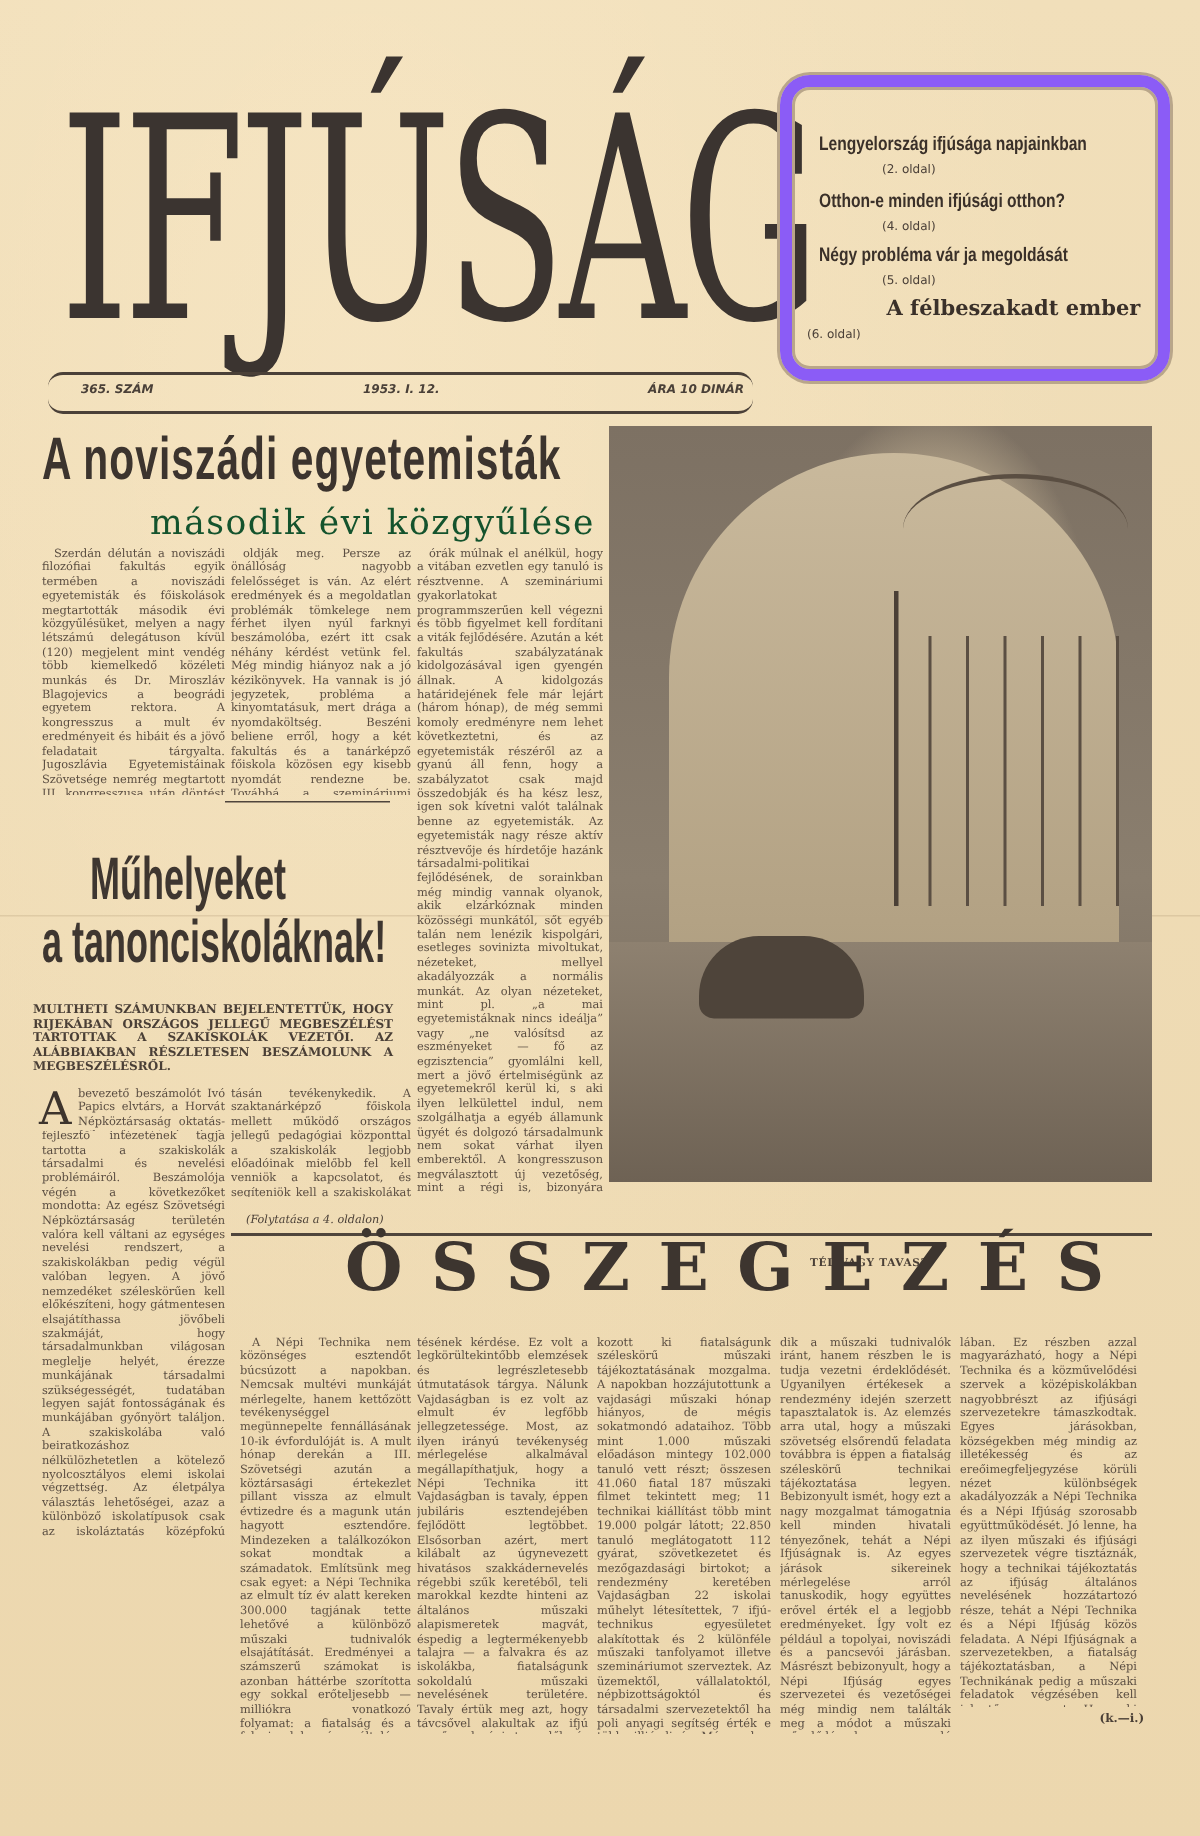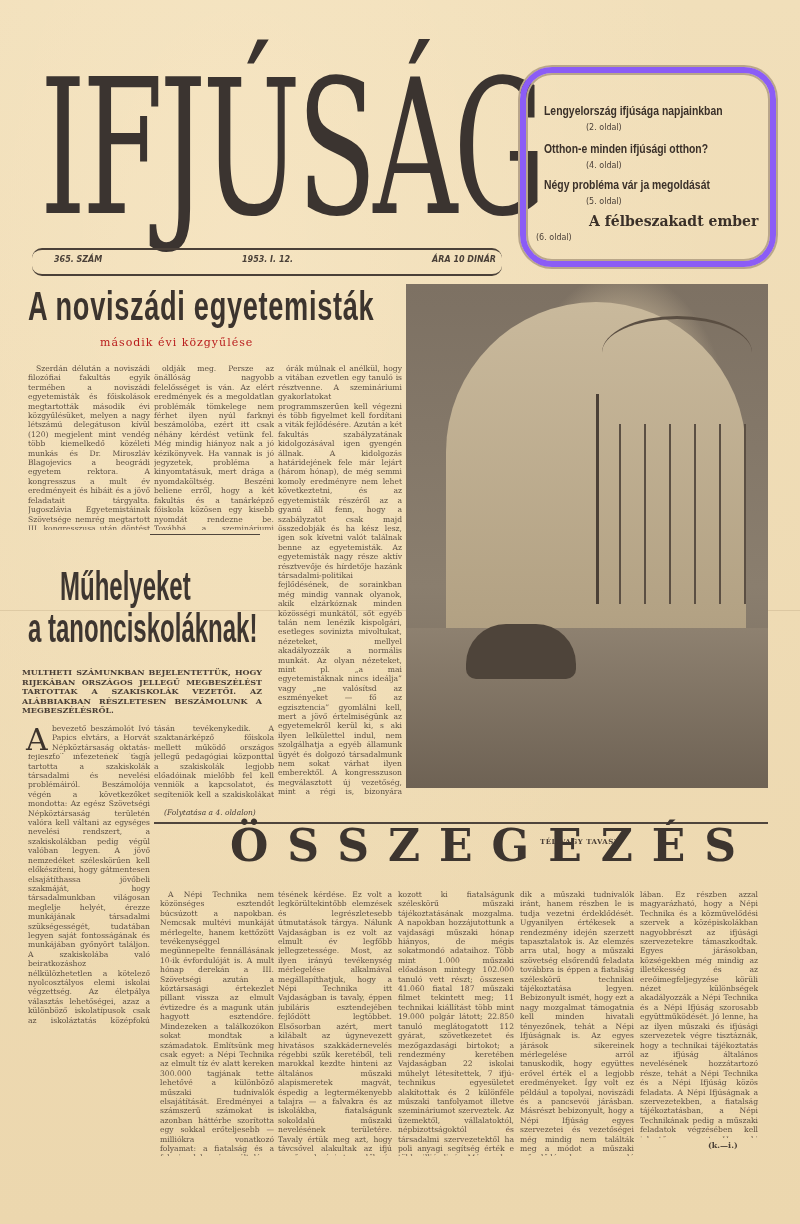--- a/index.html
+++ b/index.html
@@ -5,45 +5,45 @@
   html,body{margin:0;padding:0;}
   body{width:800px;height:1224px;background:#efdcb6;position:relative;overflow:hidden;font-family:"DejaVu Serif",serif;color:#3a3027;}
   .page{position:absolute;inset:0;background:
      radial-gradient(ellipse at 30% 20%, rgba(255,240,210,0.35), rgba(0,0,0,0) 60%),
      linear-gradient(#f1dfba,#ecd7ae);}
   .masthead{position:absolute;left:40px;top:48px;width:470px;height:200px;}
   .masthead-title{position:absolute;left:0;top:0;width:470px;height:200px;font-family:"DejaVu Serif",serif;font-size:188px;line-height:200px;letter-spacing:-6px;color:#3b3430;transform:scaleX(0.62);transform-origin:left top;white-space:nowrap;font-weight:normal;}
   .infobar{position:absolute;left:32px;top:248px;width:470px;height:24px;border-top:2px solid #4a4038;border-bottom:2px solid #4a4038;border-radius:10px;}
   .infobar span{position:absolute;top:5px;font-size:8px;font-style:italic;font-weight:bold;color:#4a4038;font-family:"DejaVu Sans",sans-serif;}
   .inf-num{left:22px;} .inf-date{left:210px;} .inf-price{right:6px;margin-left:28px;}
-  .toc{position:absolute;left:520px;top:67px;width:244px;height:188px;border:6px solid #8b5cf6;border-radius:32px;box-shadow:inset 0 0 0 2px #b9a68a, 0 0 0 2px #b9a68a;}
+  .toc{position:absolute;left:520px;top:50px;width:244px;height:188px;border:8px solid #8b5cf6;border-radius:20px;box-shadow:inset 0 0 0 2px #b9a68a, 0 0 0 2px #b9a68a;}
   .toc-item{position:absolute;font-family:"Liberation Sans",sans-serif;font-weight:bold;color:#3a3029;font-size:13px;transform:scaleX(0.8);transform-origin:left;white-space:nowrap;}
   .toc-page{position:absolute;font-family:"DejaVu Sans",sans-serif;font-size:8px;color:#4b4038;}
   .h1{position:absolute;left:28px;top:284px;font-family:"Liberation Sans",sans-serif;font-weight:bold;font-size:40px;color:#3c342e;transform:scaleX(0.68);transform-origin:left top;white-space:nowrap;letter-spacing:1px;}
-  .h1-sub{position:absolute;left:100px;top:336px;font-size:11px;color:#b91c1c;letter-spacing:1px;}
+  .h1-sub{position:absolute;left:100px;top:336px;font-size:23px;color:#14532d;letter-spacing:1px;}
   .col{position:absolute;font-size:7.6px;line-height:9.4px;color:#5b4e42;text-align:justify;overflow:hidden;font-family:"DejaVu Serif",serif;}
   .col p{margin:0;text-indent:8px;}
   .h2a{position:absolute;left:60px;top:564px;font-family:"Liberation Sans",sans-serif;font-weight:bold;font-size:40px;color:#3e3630;transform:scaleX(0.6);transform-origin:left top;white-space:nowrap;}
   .h2b{position:absolute;left:28px;top:606px;font-family:"Liberation Sans",sans-serif;font-weight:bold;font-size:40px;color:#3e3630;transform:scaleX(0.6);transform-origin:left top;white-space:nowrap;}
   .lead{position:absolute;left:22px;top:668px;width:240px;font-size:8px;line-height:9.5px;color:#4a3f36;text-transform:uppercase;text-align:justify;font-weight:bold;}
   .dropcap{position:absolute;left:26px;top:722px;font-size:30px;color:#3d342d;}
   .cont{position:absolute;left:164px;top:808px;font-size:7.5px;font-style:italic;color:#4a3f36;}
   .photo{position:absolute;left:406px;top:284px;width:362px;height:504px;background:
      radial-gradient(ellipse 42% 48% at 60% 32%, #cdbda0 0%, #bfae91 45%, rgba(0,0,0,0) 72%),
      linear-gradient(180deg,#7d7163 0%,#8a7e6e 60%,#766a5c 100%);overflow:hidden;}
   .photo-arch{position:absolute;left:40px;top:18px;width:300px;height:520px;border-radius:150px 150px 0 0;background:linear-gradient(180deg,#c9b99c,#b3a284 60%,#9c8d75);}
   .photo-gate{position:absolute;left:190px;top:110px;width:150px;height:210px;border-left:3px solid #4b4036;}
   .photo-gate i{position:absolute;top:30px;bottom:0;width:2px;background:#5b4f43;}
   .photo-curve{position:absolute;left:196px;top:32px;width:150px;height:70px;border-top:3px solid #5a4e42;border-radius:60% 60% 0 0;}
   .photo-ground{position:absolute;left:0;bottom:0;width:100%;height:160px;background:linear-gradient(180deg,#8e8170,#6e6254);}
   .photo-people{position:absolute;left:60px;top:340px;width:110px;height:55px;border-radius:40px 40px 10px 10px;background:#4e443a;}
   .caption{position:absolute;left:540px;top:809px;font-size:7px;font-weight:bold;color:#4a3f36;letter-spacing:0.5px;margin-top:28px;}
   .rule{position:absolute;height:2px;background:#4f453c;}
   .h3{position:absolute;left:230px;top:820px;font-size:44px;font-weight:bold;color:#3d352f;letter-spacing:19px;white-space:nowrap;font-family:"DejaVu Serif",serif;}
-  .sig{position:absolute;left:708px;top:1140px;font-size:8px;font-weight:bold;color:#4a3f36;}
+  .sig{position:absolute;left:733px;top:1140px;font-size:8px;font-weight:bold;color:#4a3f36;}
   .fold{position:absolute;left:0;top:610px;width:800px;height:1px;background:rgba(120,95,60,0.15);}
 </style>
 </head>
 <body>
 
 <div class="page"></div>
 <div class="fold"></div>
 
 <div class="masthead">
   <div class="masthead-title">IFJÚSÁG</div>

